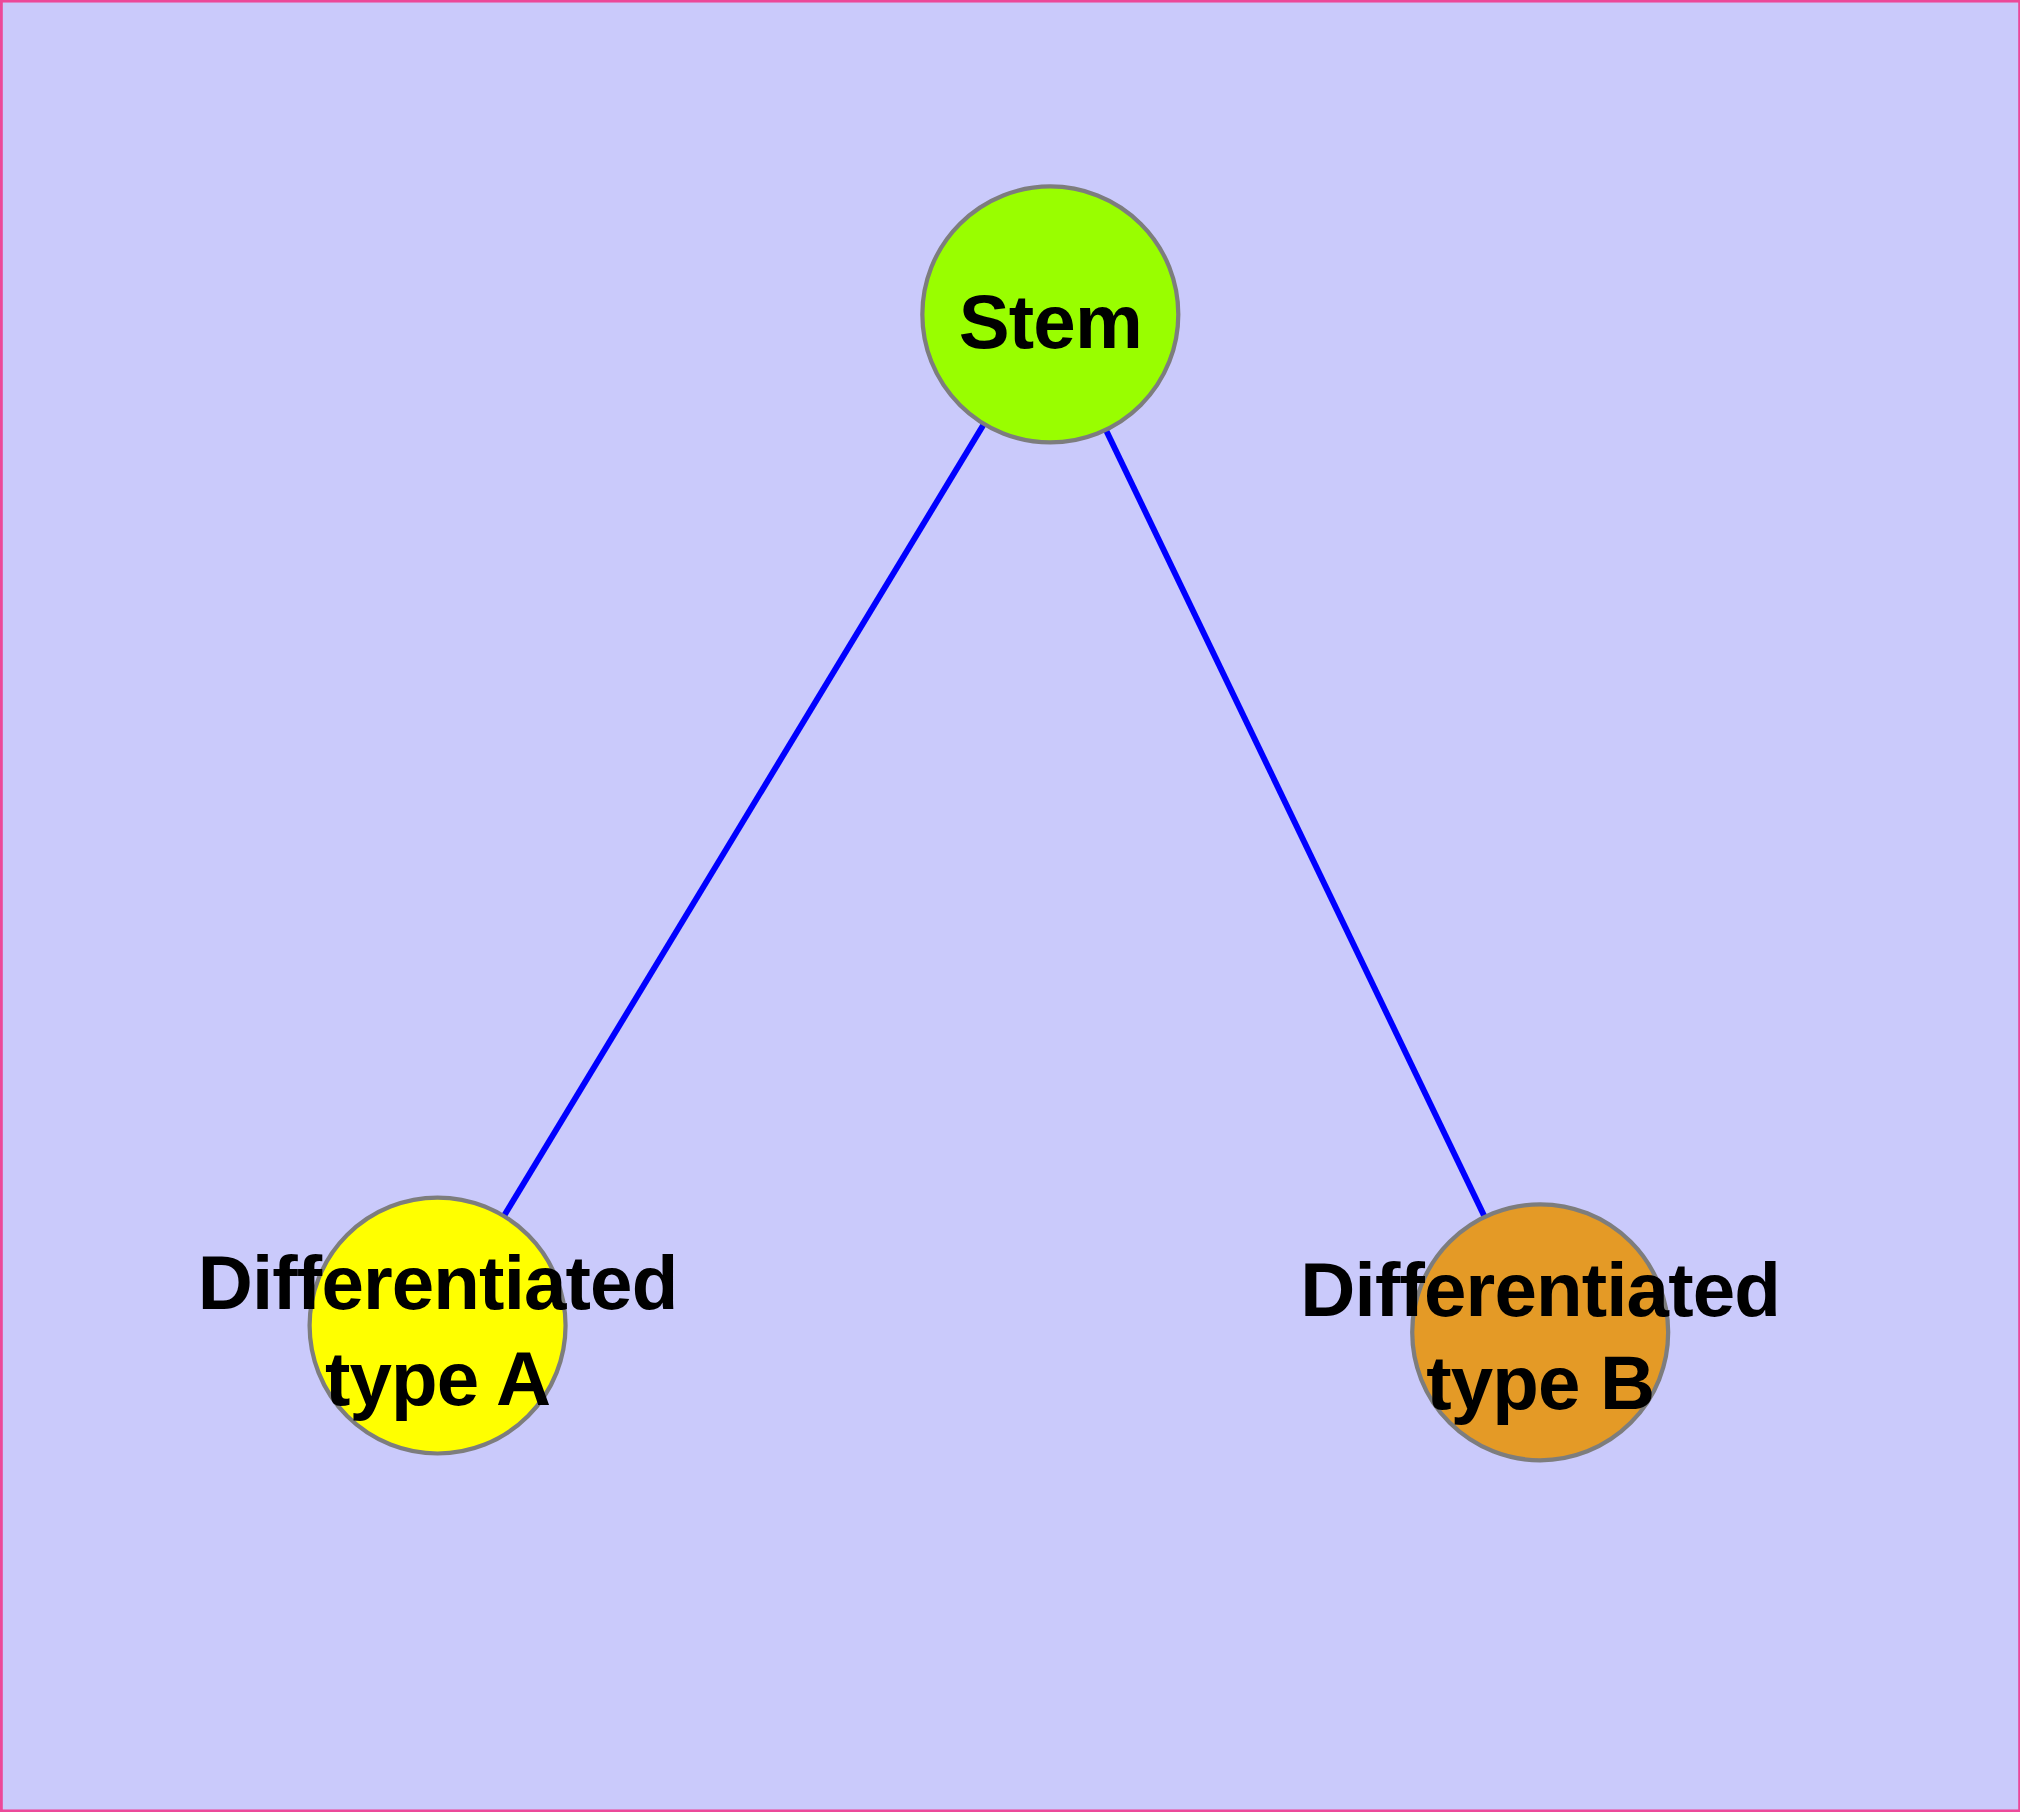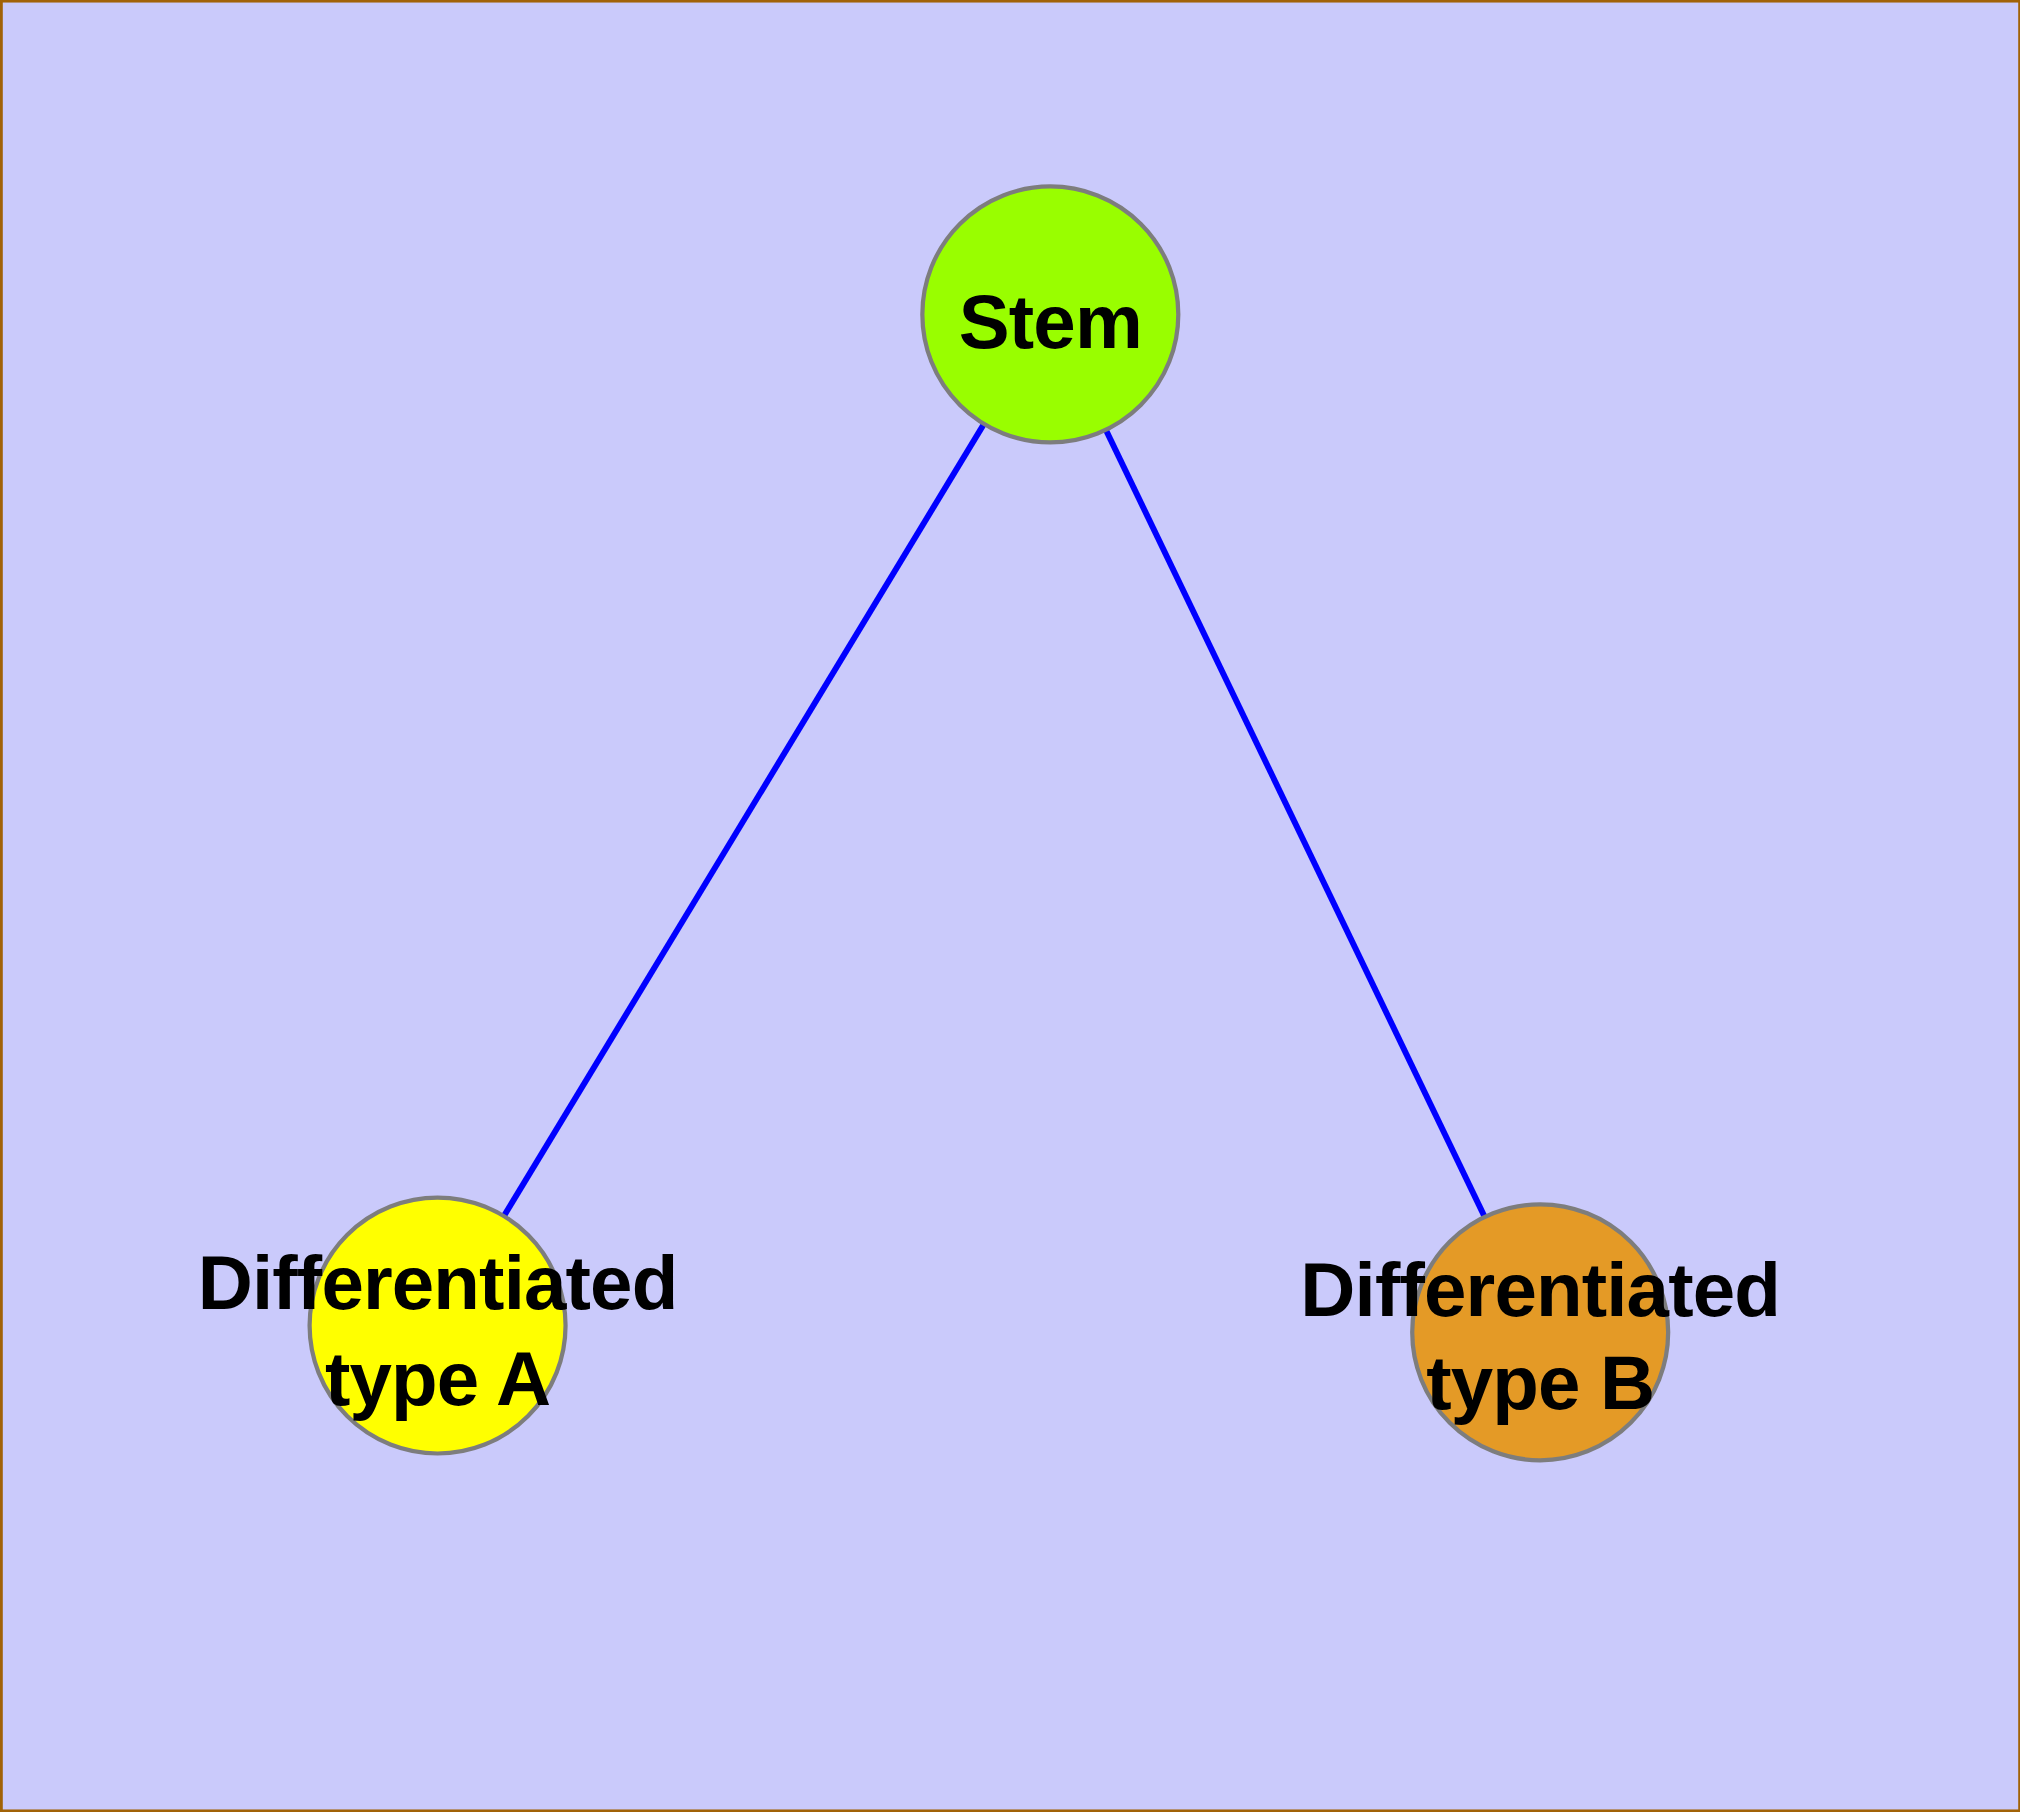--- a/index.html
+++ b/index.html
@@ -4,21 +4,21 @@
 <style>
   html, body {
     margin: 0;
     padding: 0;
     background: #ffffff;
   }
   #stage {
     position: relative;
     width: 2021px;
     height: 1812px;
-    background: #a16207;
+    background: #ec4899;
     overflow: hidden;
   }
   #graph {
     position: absolute;
     left: 0;
     top: 0;
     display: block;
   }
   #graph text {
     font-family: "Liberation Sans", sans-serif;

